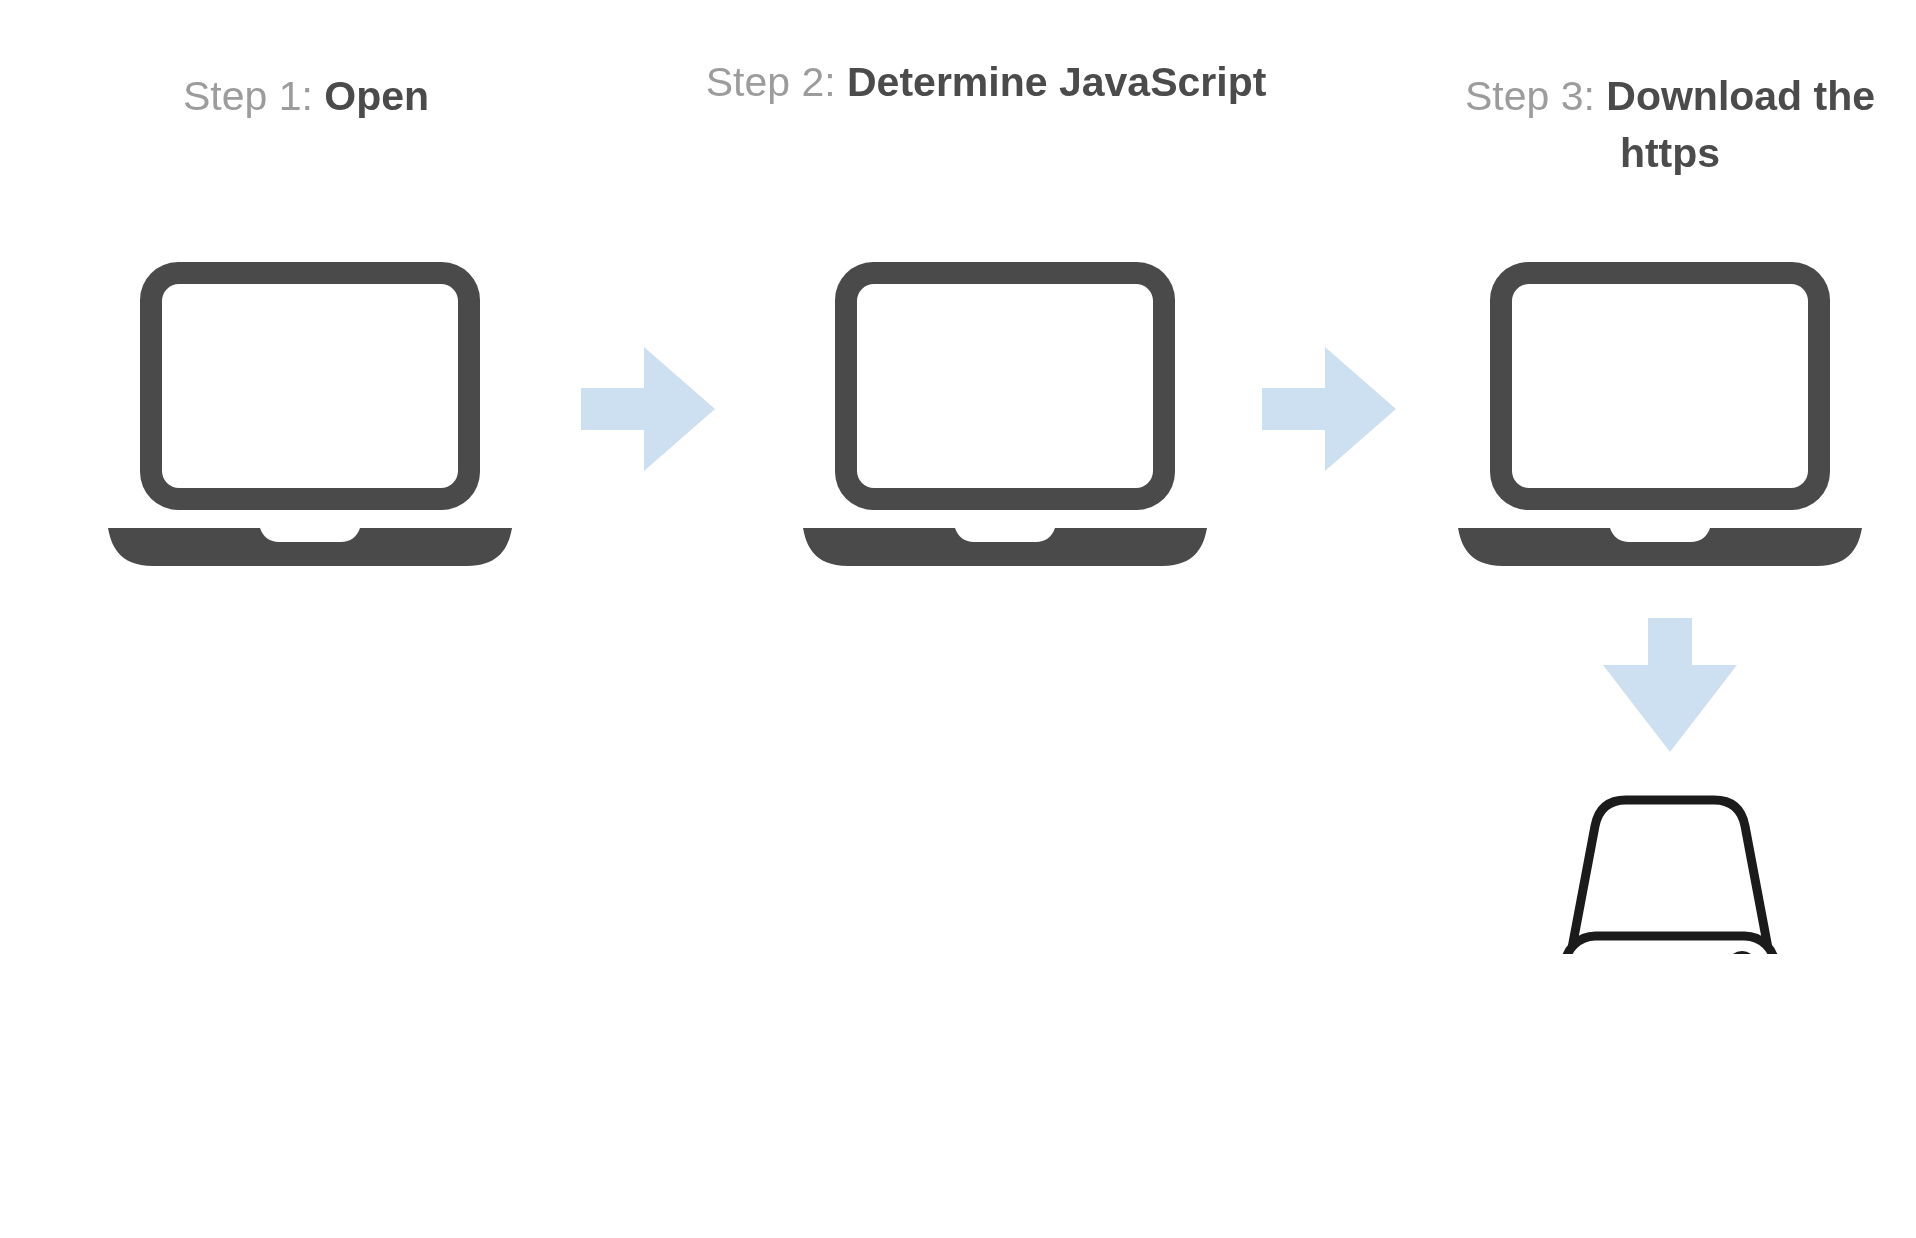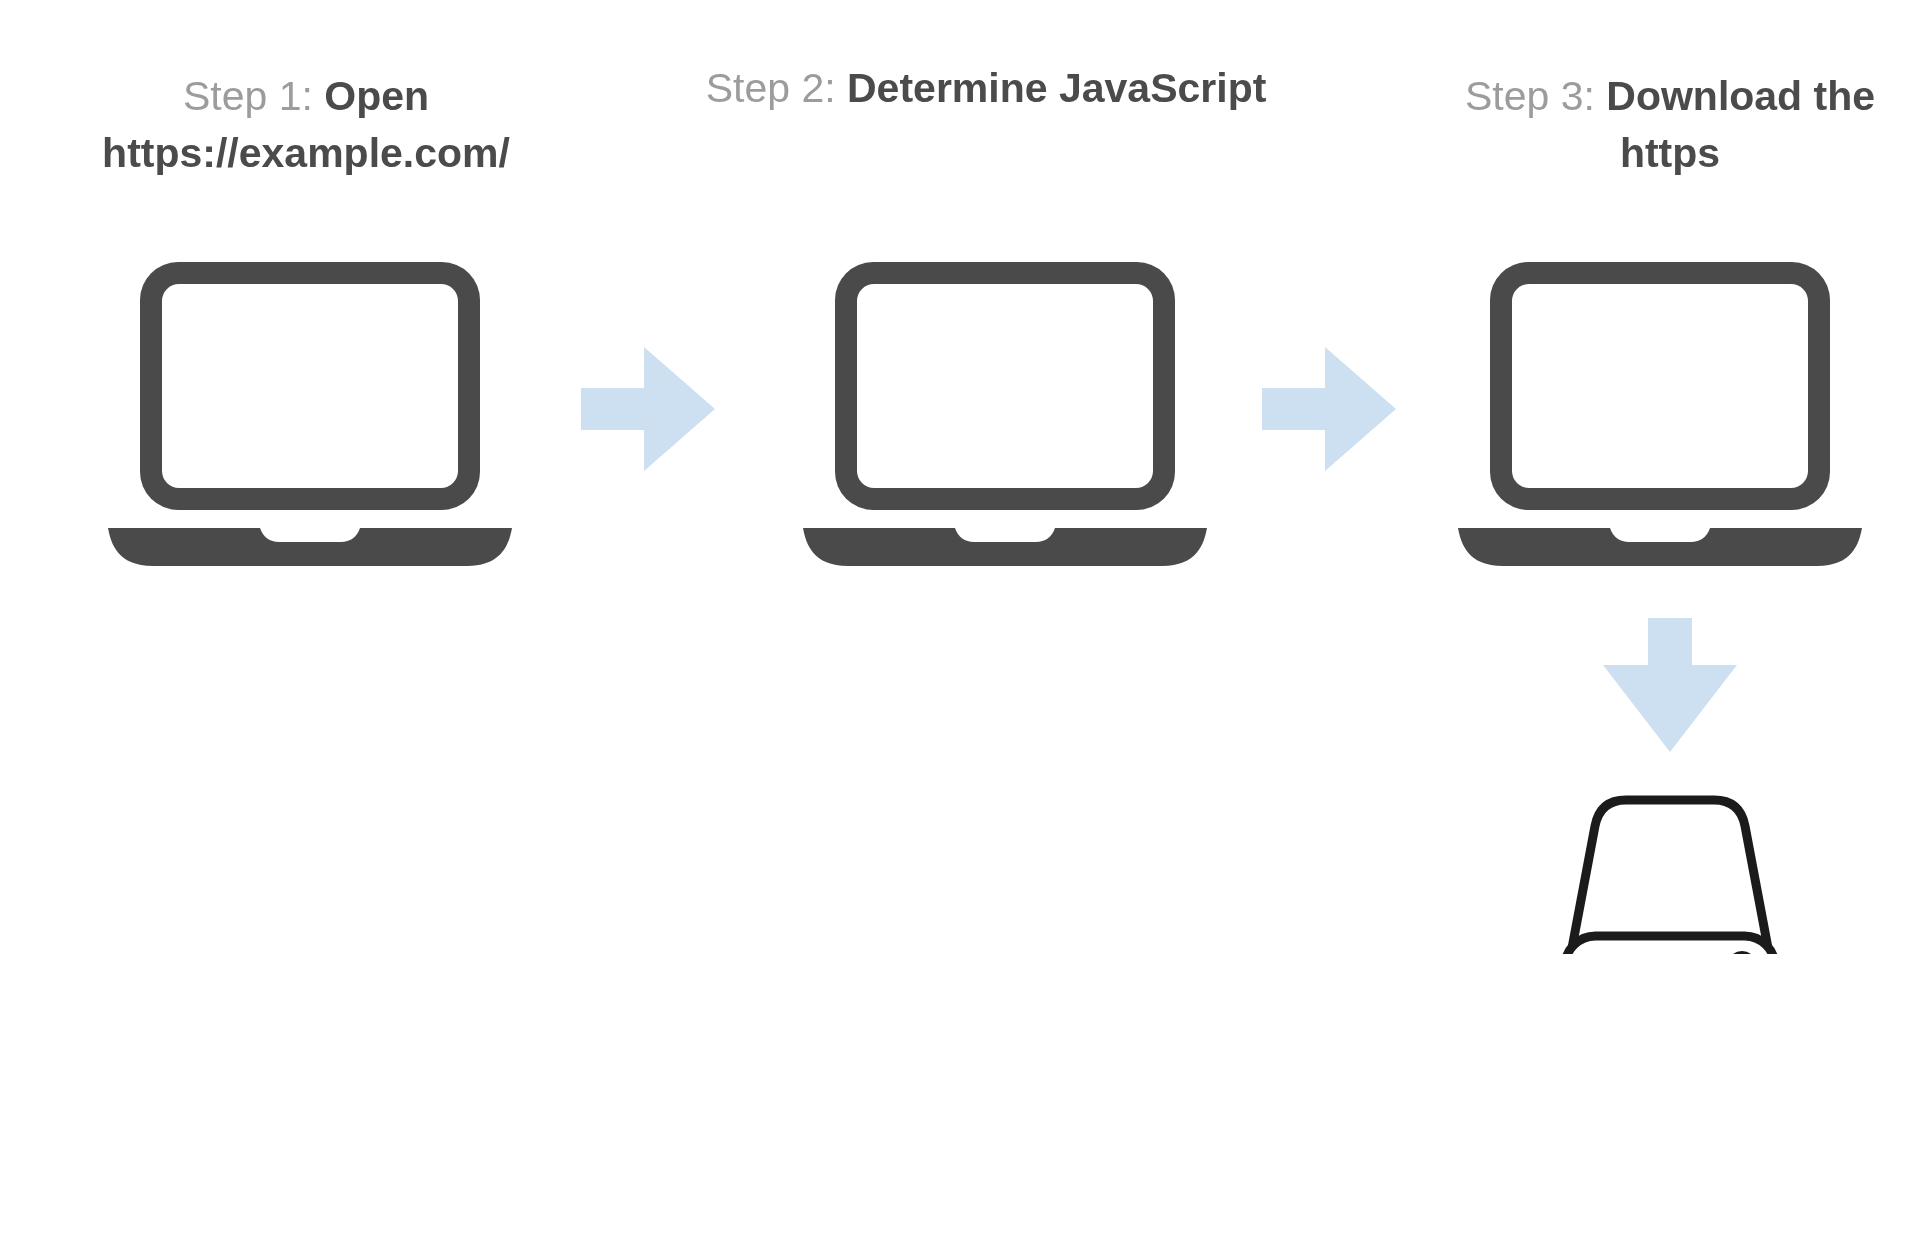--- a/index.html
+++ b/index.html
@@ -21,24 +21,23 @@
   svg { display:block; width:100%; height:100%; }
 </style>
 </head>
 <body>
 
 <div id="stage">
 
   <div class="caption" style="left:286px; top:68px;">
     <span class="lbl">Step 1:</span>
     <b>Open</b><br>
-    <b>https://example.com/</b>
   </div>
 
-  <div class="caption" style="left:966px; top:60px;">
+  <div class="caption" style="left:966px; top:54px;">
     <span class="lbl">Step 2:</span>
     <b>Determine JavaScript</b><br>
   </div>
 
   <div class="caption" style="left:1650px; top:68px;">
     <span class="lbl">Step 3:</span>
     <b>Download the</b><br>
     <b>https</b>
   </div>
 

